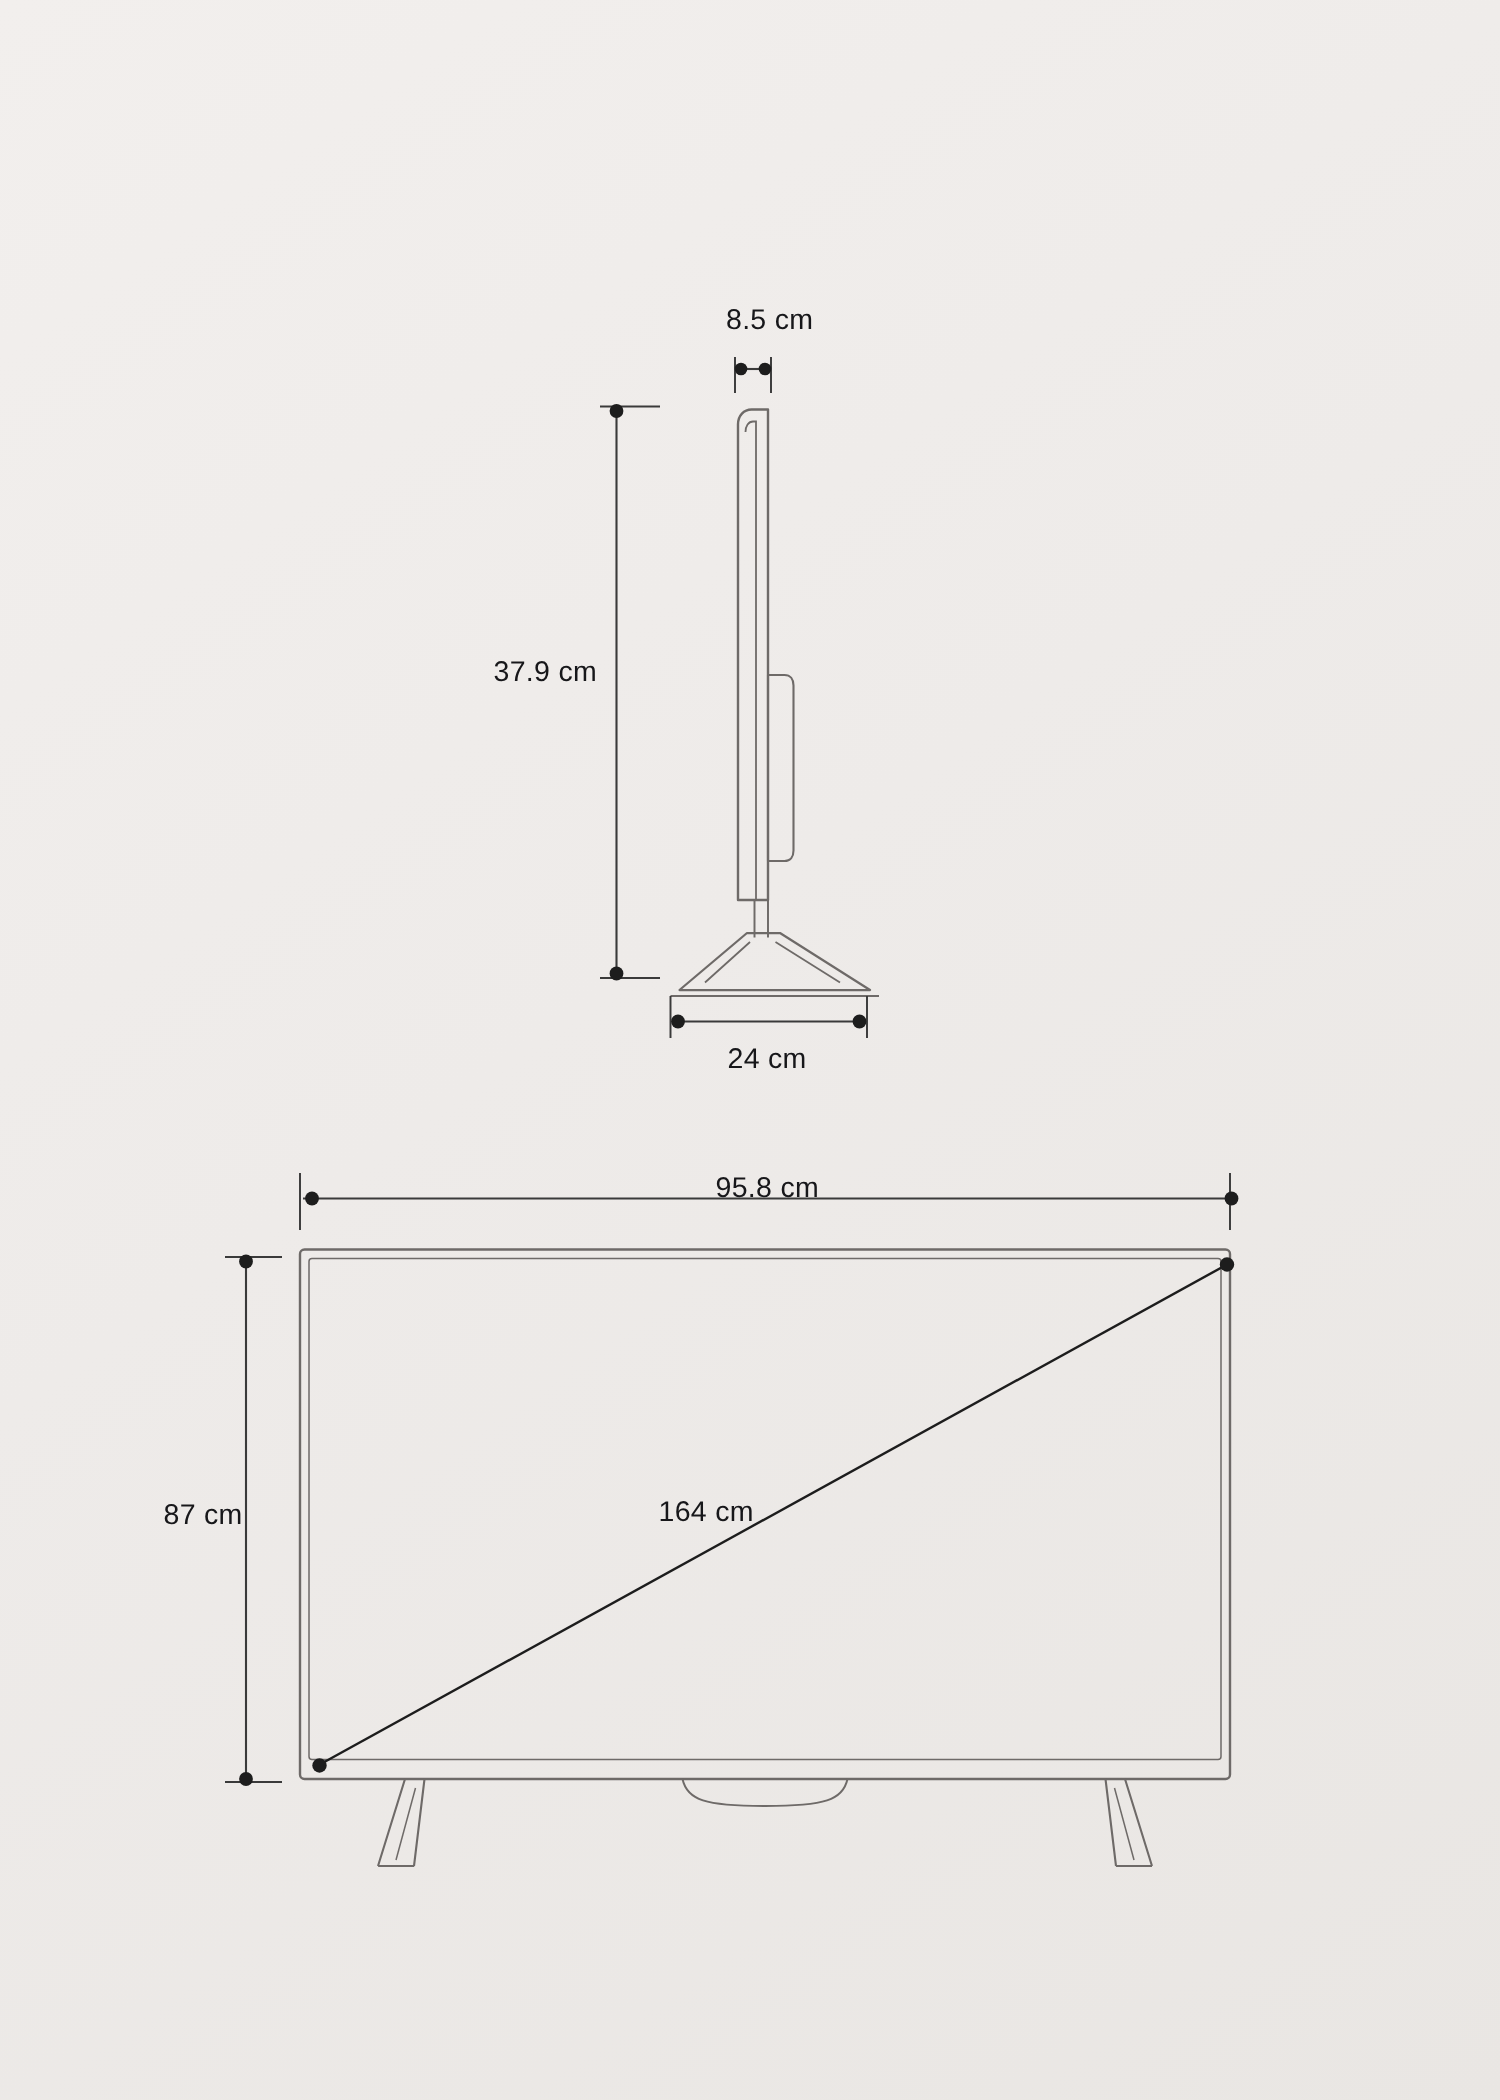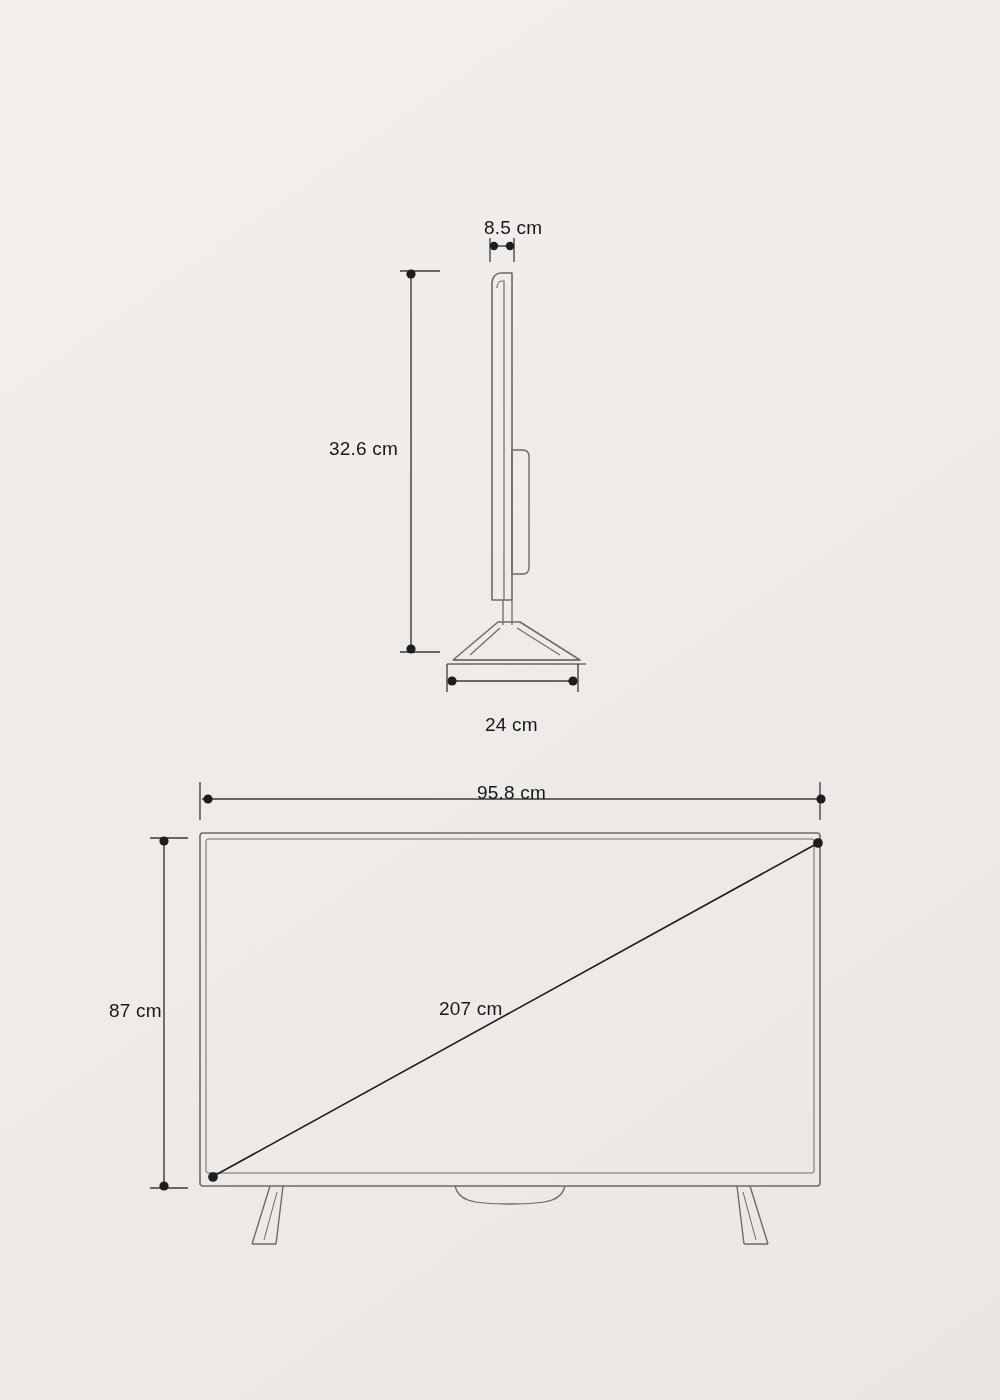--- a/index.html
+++ b/index.html
@@ -30,23 +30,23 @@
     display: block;
   }
   .dim-label {
     position: absolute;
     font-family: "Liberation Sans", sans-serif;
     font-size: 19px;
     color: #17171a;
     white-space: nowrap;
     letter-spacing: 0.2px;
   }
-  .lbl-depth  { left: 484px; top: 217px; }
+  .lbl-depth  { left: 484px; top: 203px; }
   .lbl-height { left: 329px; top: 438px; }
-  .lbl-stand  { left: 485px; top: 696px; margin-top: 18px; }
+  .lbl-stand  { left: 485px; top: 696px; }
   .lbl-width  { left: 477px; top: 766px; margin-top: 16px; }
   .lbl-vert   { left: 109px; top: 1000px; }
   .lbl-diag   { left: 439px; top: 998px; }
 </style>
 </head>
 <body>
 
 <div id="stage">
 
   <svg class="diagram" viewBox="0 0 1000 1400">
@@ -120,19 +120,19 @@
       <circle cx="164" cy="841" r="4.6" fill="#1d1d1d"></circle>
       <circle cx="164" cy="1186" r="4.6" fill="#1d1d1d"></circle>
 
       <line x1="212" y1="1177" x2="818" y2="843" stroke="#1d1d1d" stroke-width="1.6"></line>
       <circle cx="213" cy="1177" r="4.8" fill="#1d1d1d"></circle>
       <circle cx="818" cy="843" r="4.8" fill="#1d1d1d"></circle>
     </g>
   </svg>
 
   <div class="dim-label lbl-depth">8.5 cm</div>
-  <div class="dim-label lbl-height">32.6 cm</div>
+  <div class="dim-label lbl-height">37.9 cm</div>
   <div class="dim-label lbl-stand">24 cm</div>
   <div class="dim-label lbl-width">95.8 cm</div>
   <div class="dim-label lbl-vert">87 cm</div>
-  <div class="dim-label lbl-diag">207 cm</div>
+  <div class="dim-label lbl-diag">164 cm</div>
 
 </div>
 
 </body></html>

